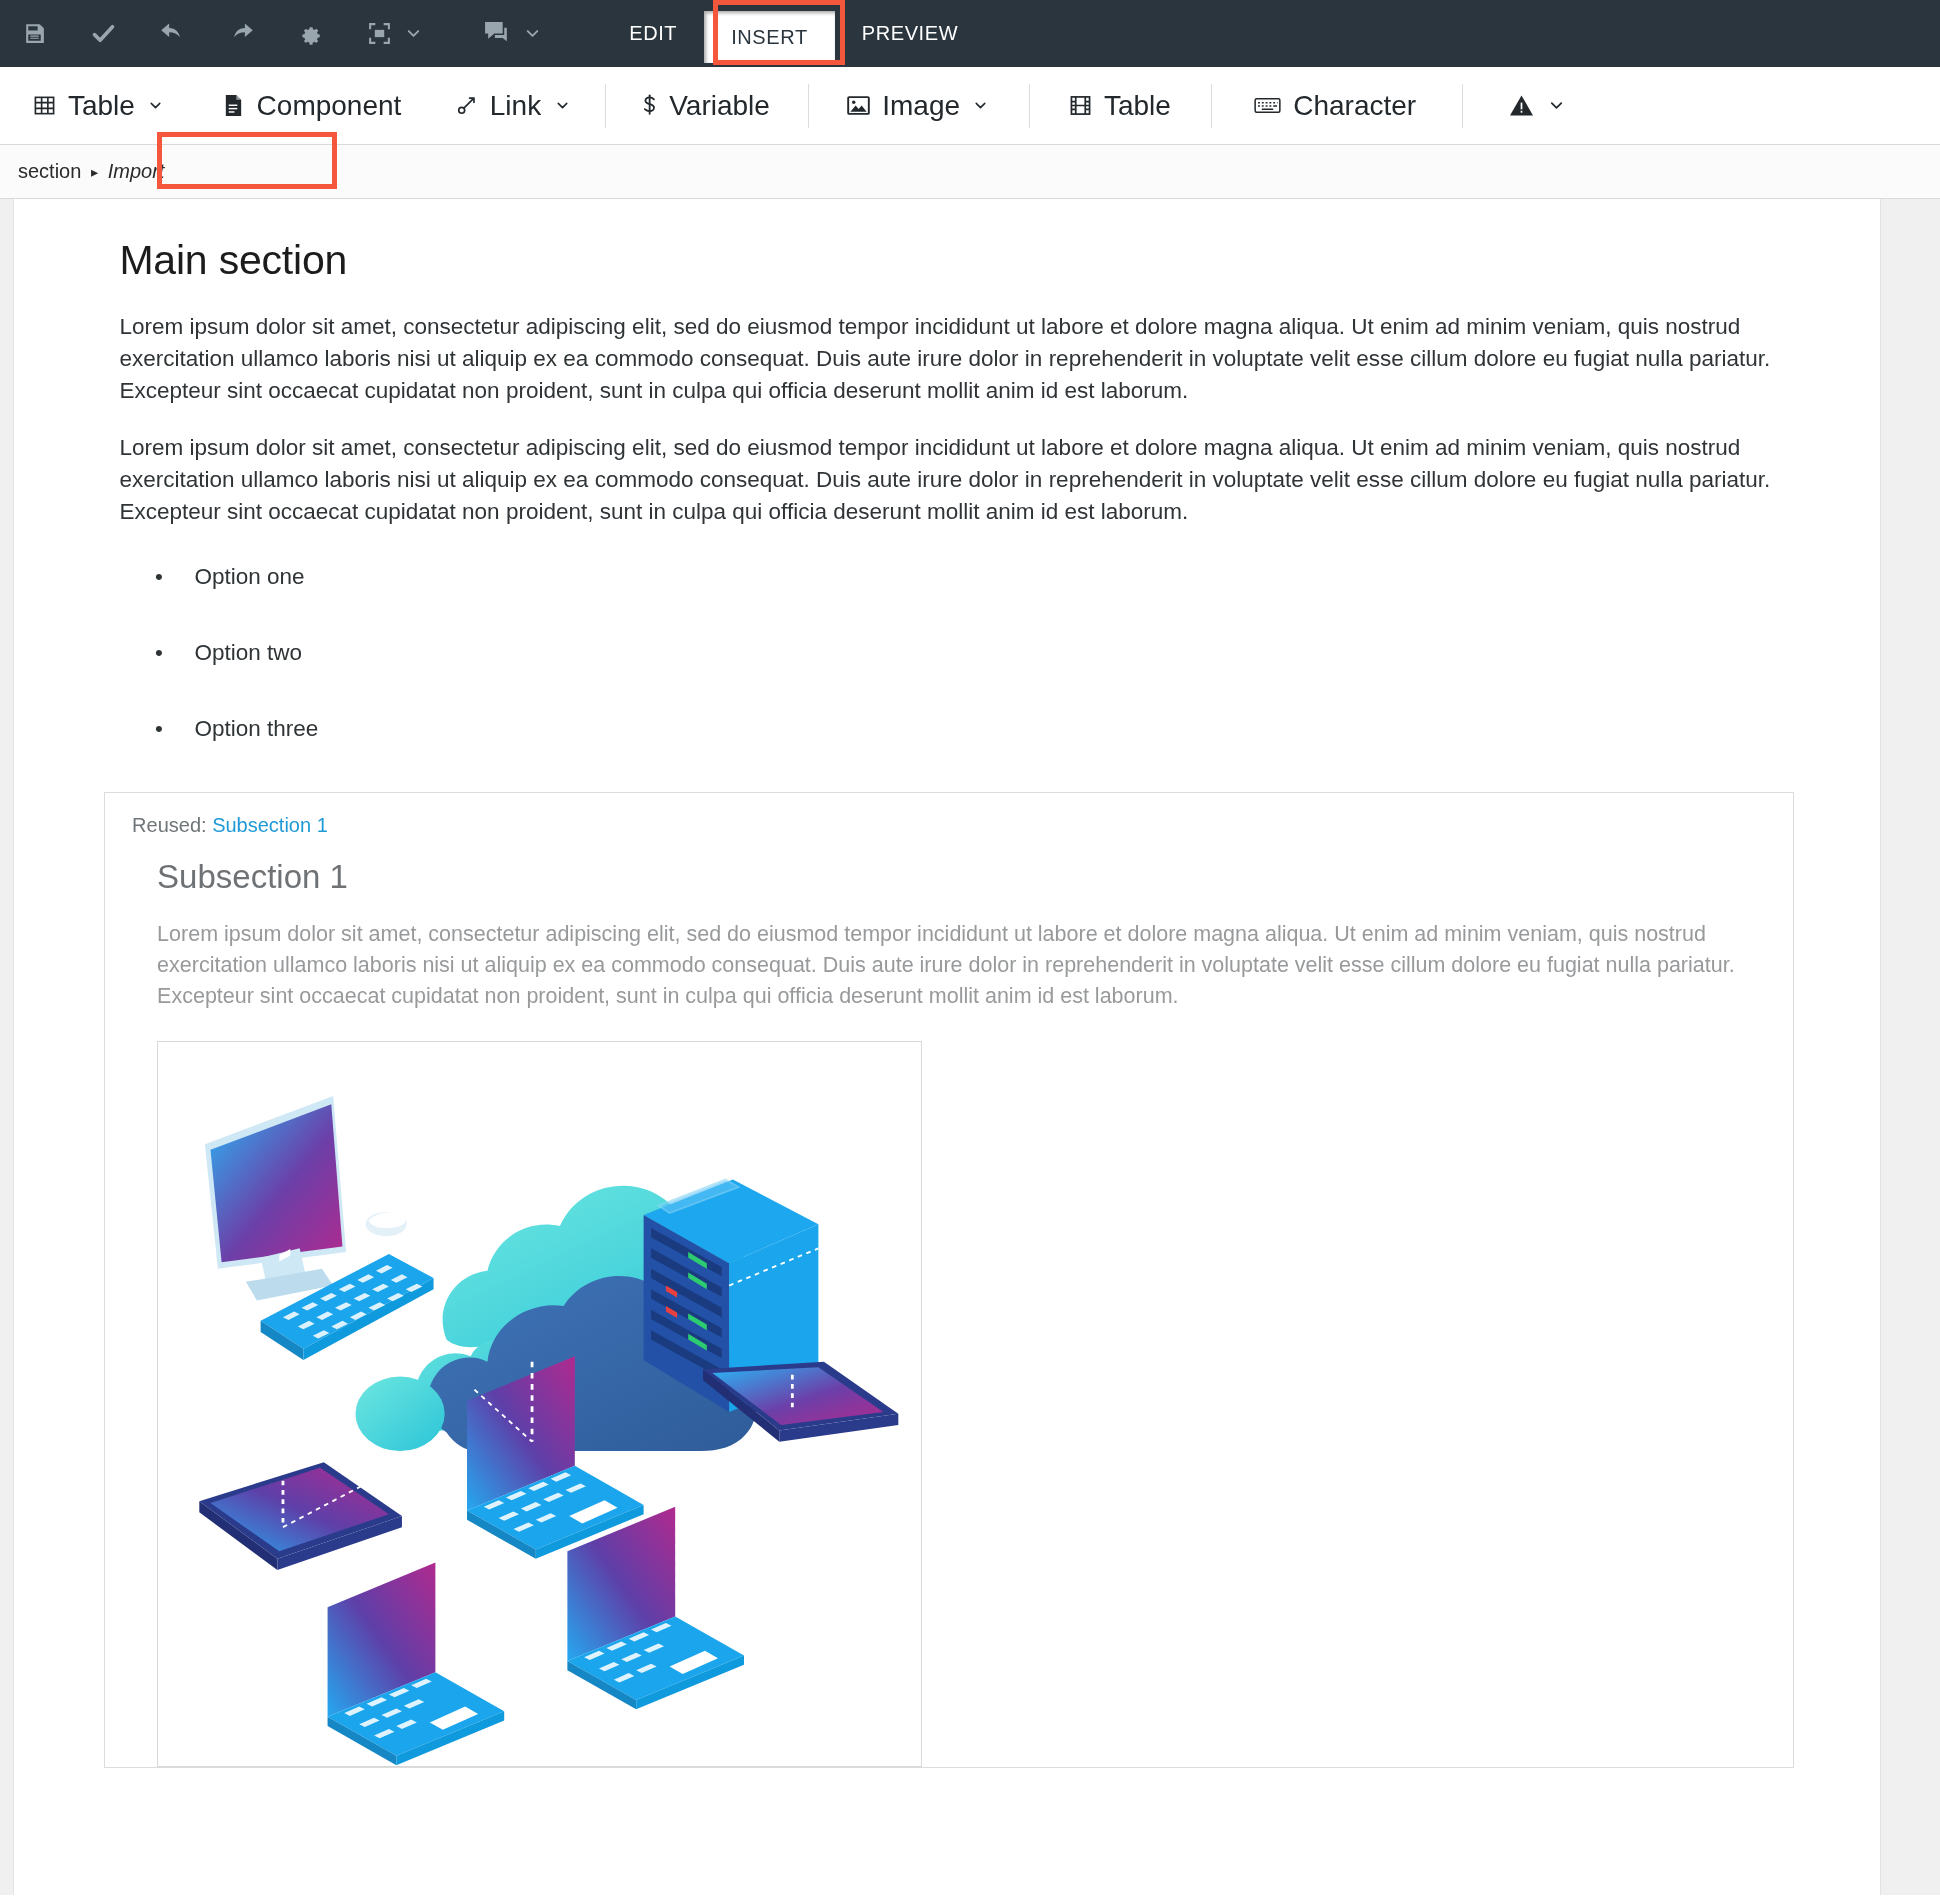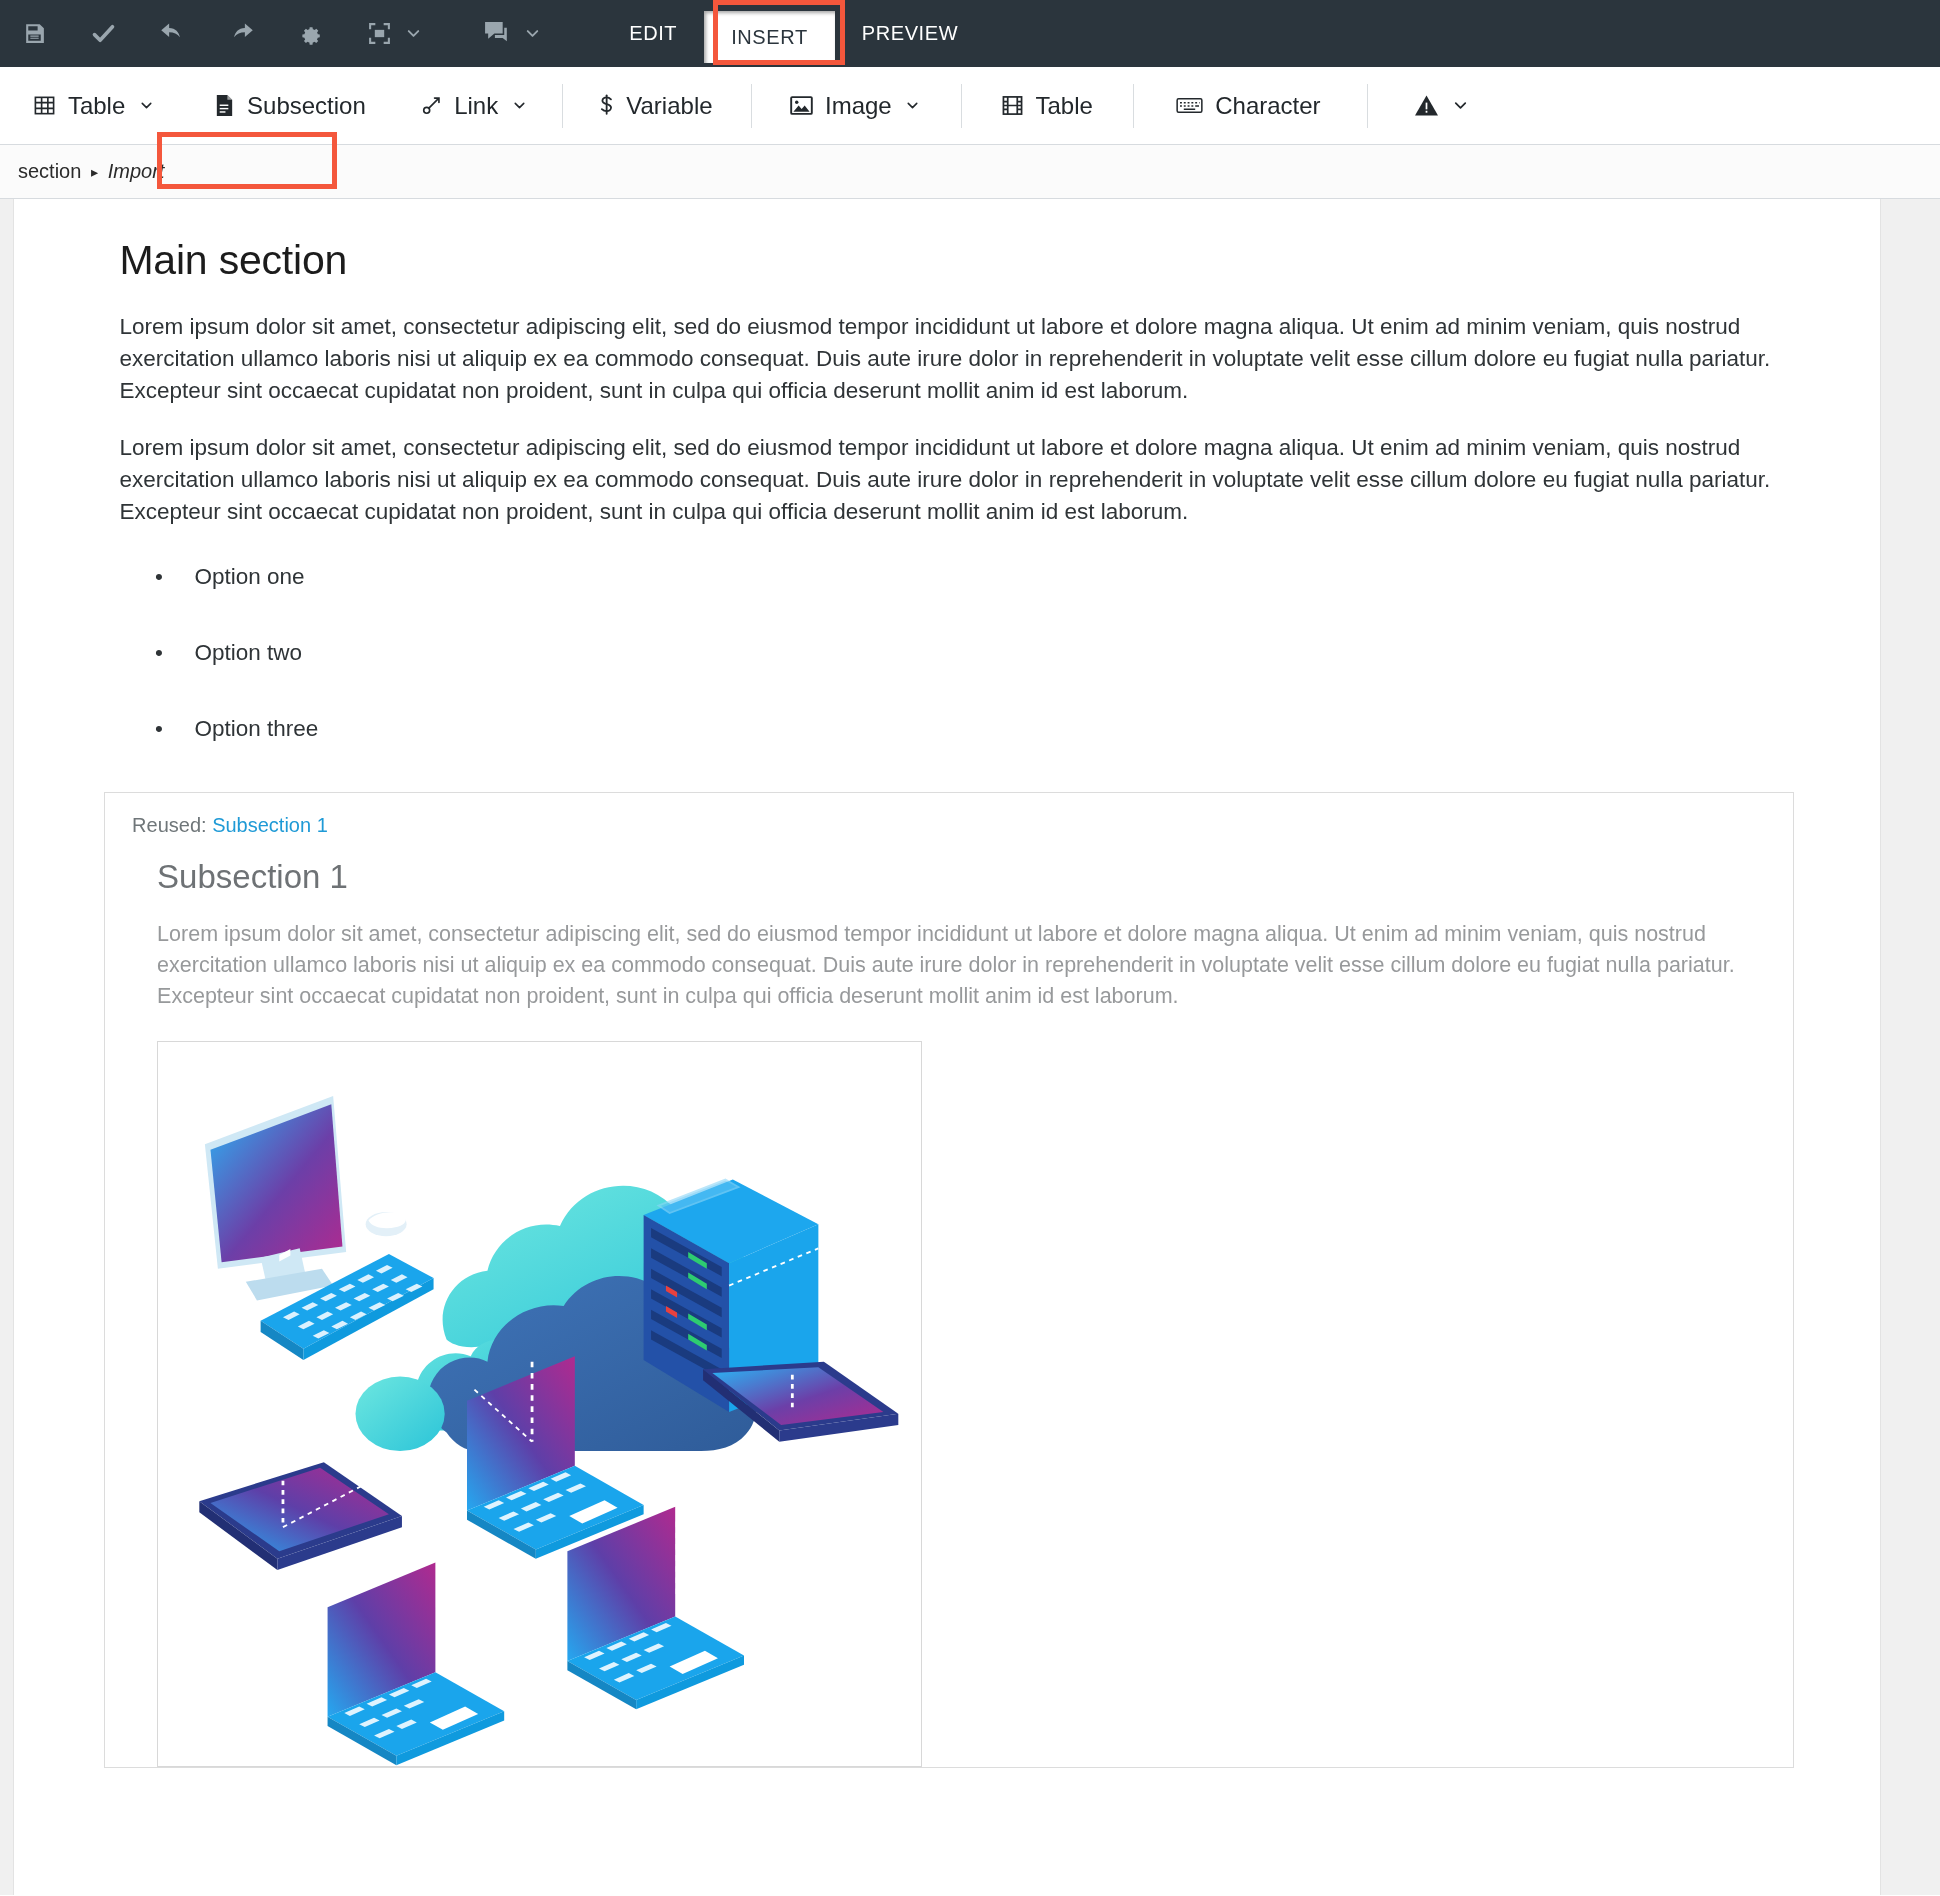--- a/index.html
+++ b/index.html
@@ -62,21 +62,21 @@
     background: #ffffff;
     border-bottom: 1px solid #d7dbdf;
     display: flex;
     align-items: center;
     position: relative;
   }
   .it-item {
     display: flex;
     align-items: center;
     gap: 12.4px;
-    font-size: 24px;
+    font-size: 28px;
     color: #23282c;
     cursor: pointer;
     height: 78px;
     white-space: nowrap;
   }
   .it-sep {
     width: 1px; height: 44px;
     background: #d9dde0;
   }
   .it-icon { display:flex; align-items:center; color:#23282c; }
@@ -288,21 +288,21 @@
   <div class="it-item" style="margin-left:59px">
     <span class="it-icon">
       <svg width="21" height="23" viewBox="0 0 20 24" fill="currentColor">
         <path d="M2 1h11l5 5v17H2V1z"></path>
         <path d="M13 1l5 5h-5V1z" fill="#ffffff" opacity=".55"></path>
         <rect x="5" y="11" width="9" height="1.5" fill="#fff"></rect>
         <rect x="5" y="14.5" width="9" height="1.5" fill="#fff"></rect>
         <rect x="5" y="18" width="6" height="1.5" fill="#fff"></rect>
       </svg>
     </span>
-    <span>Subsection</span>
+    <span>Component</span>
   </div>
 
   <div class="it-item" style="margin-left:55px">
     <span class="it-icon">
       <svg width="21" height="21" viewBox="0 0 24 24" fill="none" stroke="currentColor" stroke-width="1.9" stroke-linecap="round">
         <circle cx="6.5" cy="17.5" r="3.4"></circle>
         <path d="M9 15L19 5M15.5 3.5h5v5"></path>
       </svg>
     </span>
     <span>Link</span>

